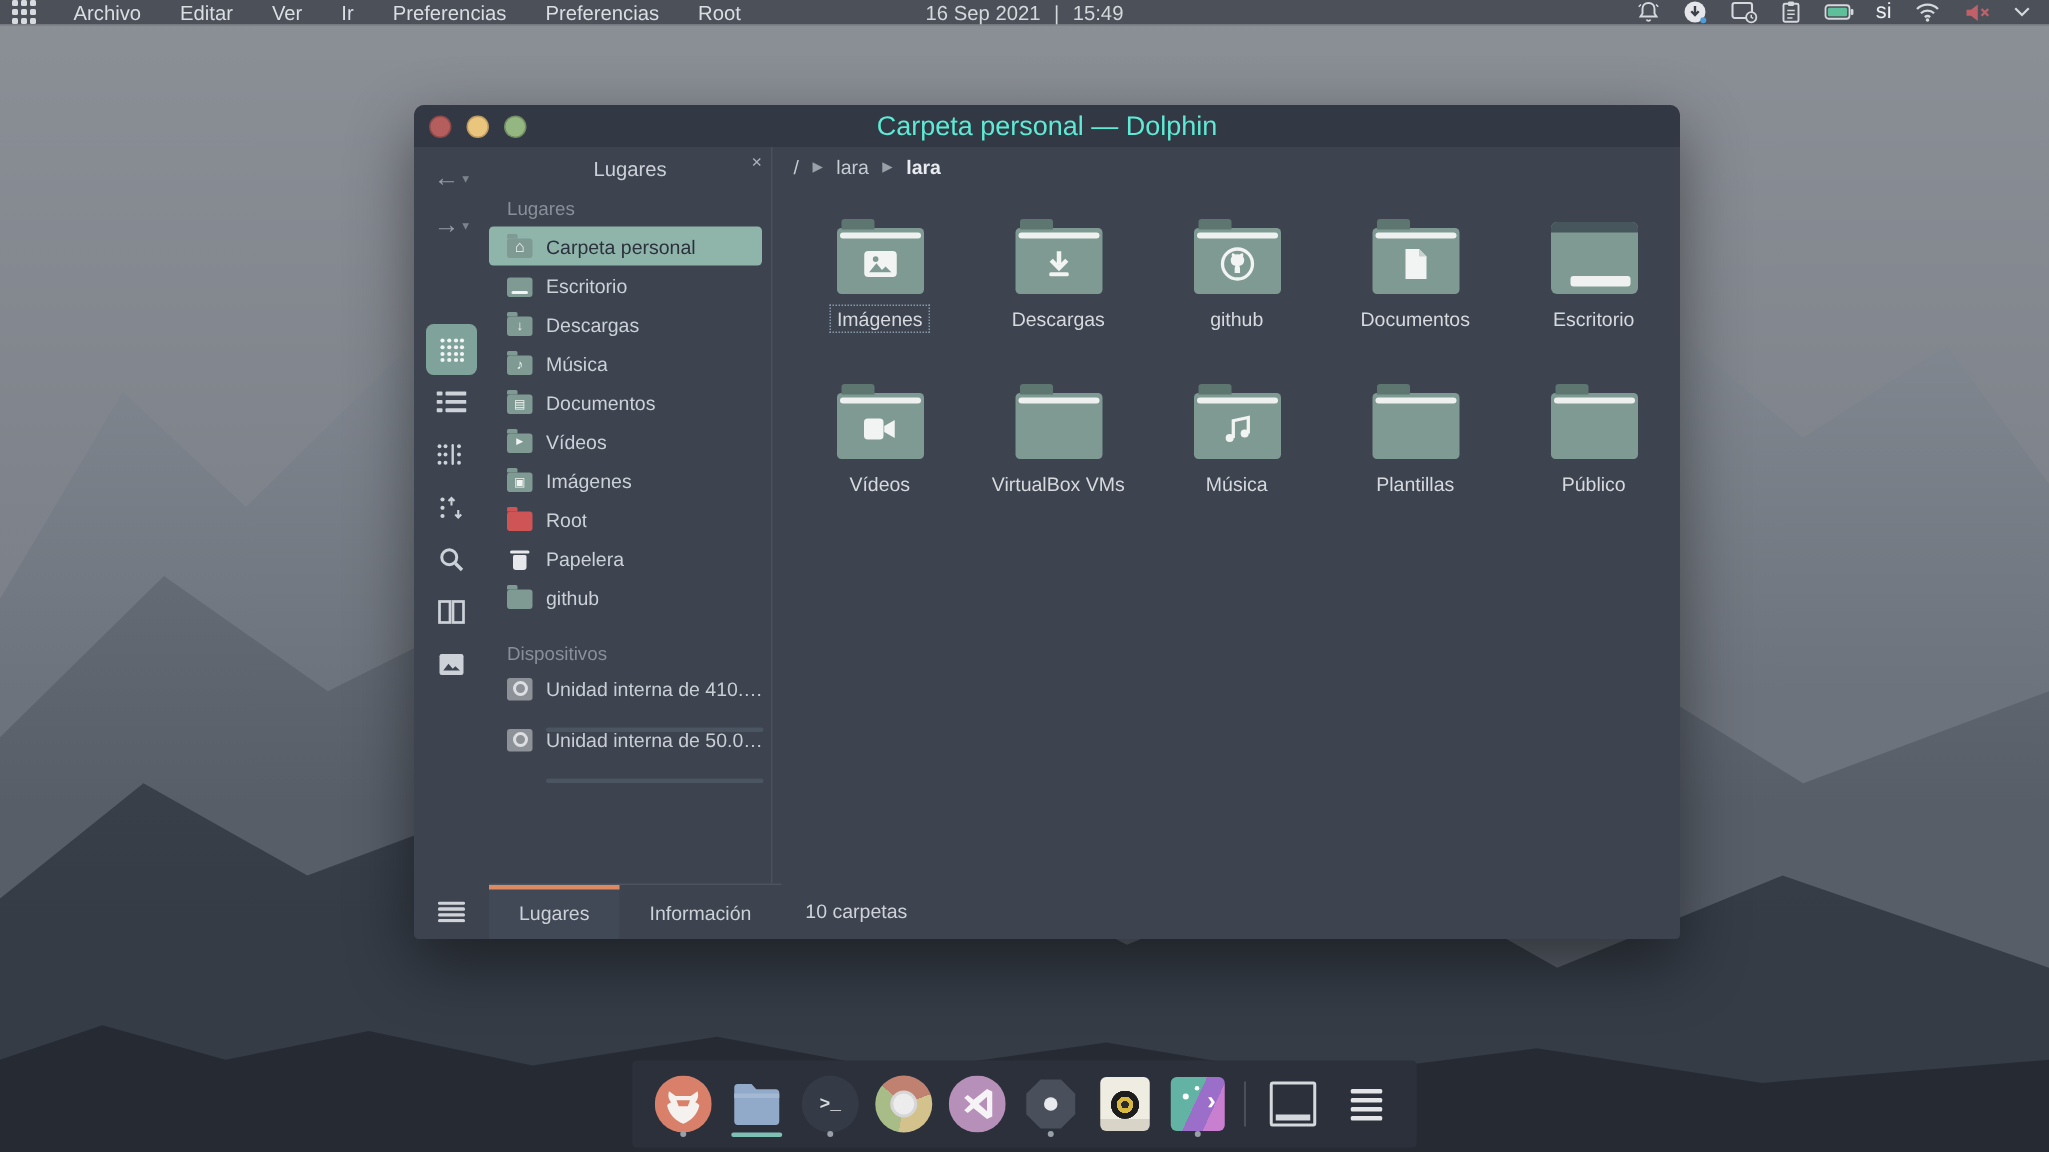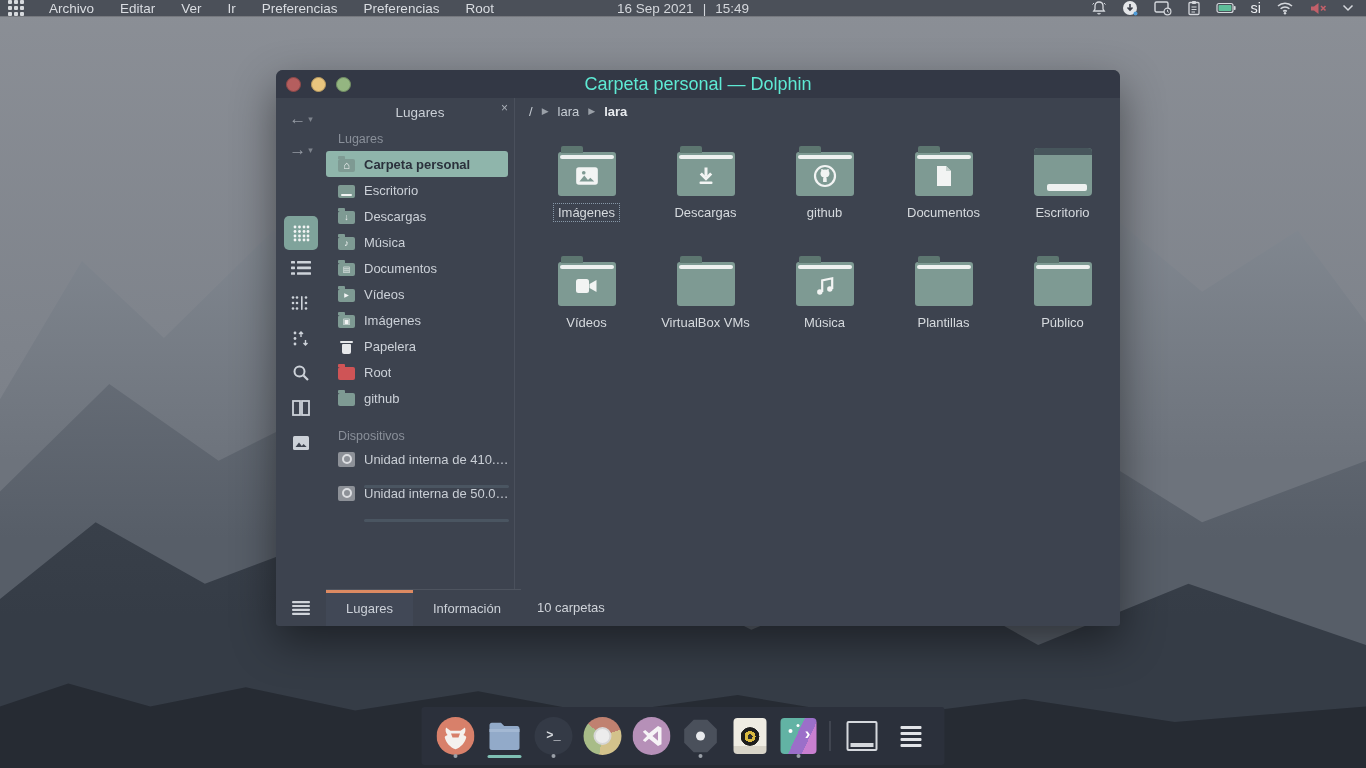--- a/index.html
+++ b/index.html
@@ -54,21 +54,21 @@
   .strip-gap{height:44px;}
   .view-btn svg{display:block;}
   
   .places{width:188px;border-right:1px solid #4a505c;display:flex;flex-direction:column;padding-top:2px;}
   .pp-header{height:24px;display:flex;align-items:center;position:relative;margin-bottom:2px;}
   .pp-title{flex:1;text-align:center;color:#cbd0d7;font-size:13.5px;}
   .pp-close{position:absolute;right:6px;top:1px;color:#aab0b8;font-size:12px;}
   .sect{color:#8a909a;font-size:12.5px;padding:6px 0 5px 12px;}
   .pitem{display:flex;align-items:center;gap:9px;height:26px;padding-left:12px;border-radius:3px;color:#ccd1d8;}
   .pitem.sel{background:#8fb5ab;color:#2b313c;margin-right:6px;}
-  .pitem.sel .plabel{font-weight:700;}
+  .pitem.sel .plabel{font-weight:400;}
   .plabel{white-space:nowrap;overflow:hidden;}
   
   .mini{width:17px;height:13px;background:#7e9a93;border-radius:2px;position:relative;flex:0 0 auto;margin-top:2px;}
   .mini::before{content:"";position:absolute;top:-3px;left:0;width:7px;height:3px;background:#7e9a93;border-radius:1px 1px 0 0;}
   .mini::after{position:absolute;inset:0;display:flex;align-items:center;justify-content:center;
     color:#f2f4f4;font-size:9px;line-height:13px;content:"";}
   .mini[data-icon="folder-home"]::after{content:"⌂";font-size:11px;}
   .mini[data-icon="folder-download"]::after{content:"↓";font-weight:bold;}
   .mini[data-icon="folder-music"]::after{content:"♪";}
   .mini[data-icon="folder-documents"]::after{content:"▤";font-size:8px;}
@@ -380,26 +380,26 @@
       </div>
       <div class="pitem">
         <span class="mini" data-icon="folder-videos"></span>
         <span class="plabel">Vídeos</span>
       </div>
       <div class="pitem">
         <span class="mini" data-icon="folder-images"></span>
         <span class="plabel">Imágenes</span>
       </div>
       <div class="pitem">
+        <span class="mini" data-icon="folder-root"></span>
+        <span class="plabel">Root</span>
+      </div>
+      <div class="pitem">
         <span class="mini" data-icon="trash"></span>
         <span class="plabel">Papelera</span>
-      </div>
-      <div class="pitem">
-        <span class="mini" data-icon="folder-root"></span>
-        <span class="plabel">Root</span>
       </div>
       <div class="pitem">
         <span class="mini" data-icon="folder"></span>
         <span class="plabel">github</span>
       </div>
 
       <div class="sect" style="margin-top:12px">Dispositivos</div>
 
       <div class="pitem device-item">
         <span class="mini" data-icon="device"></span>

